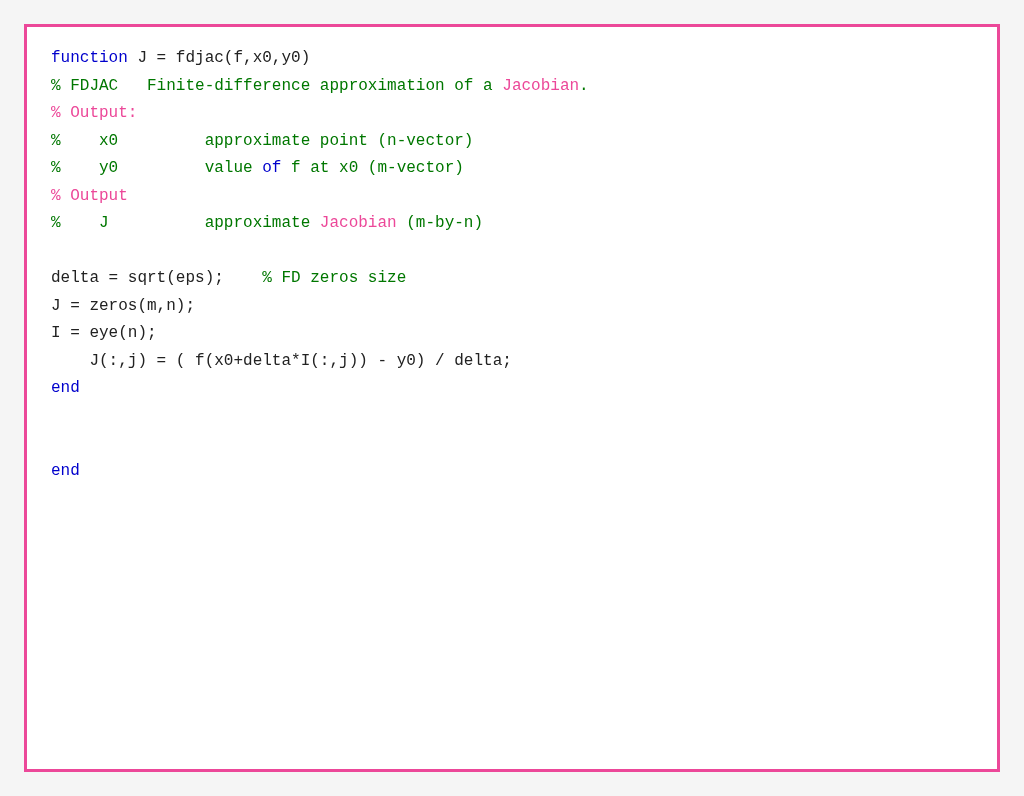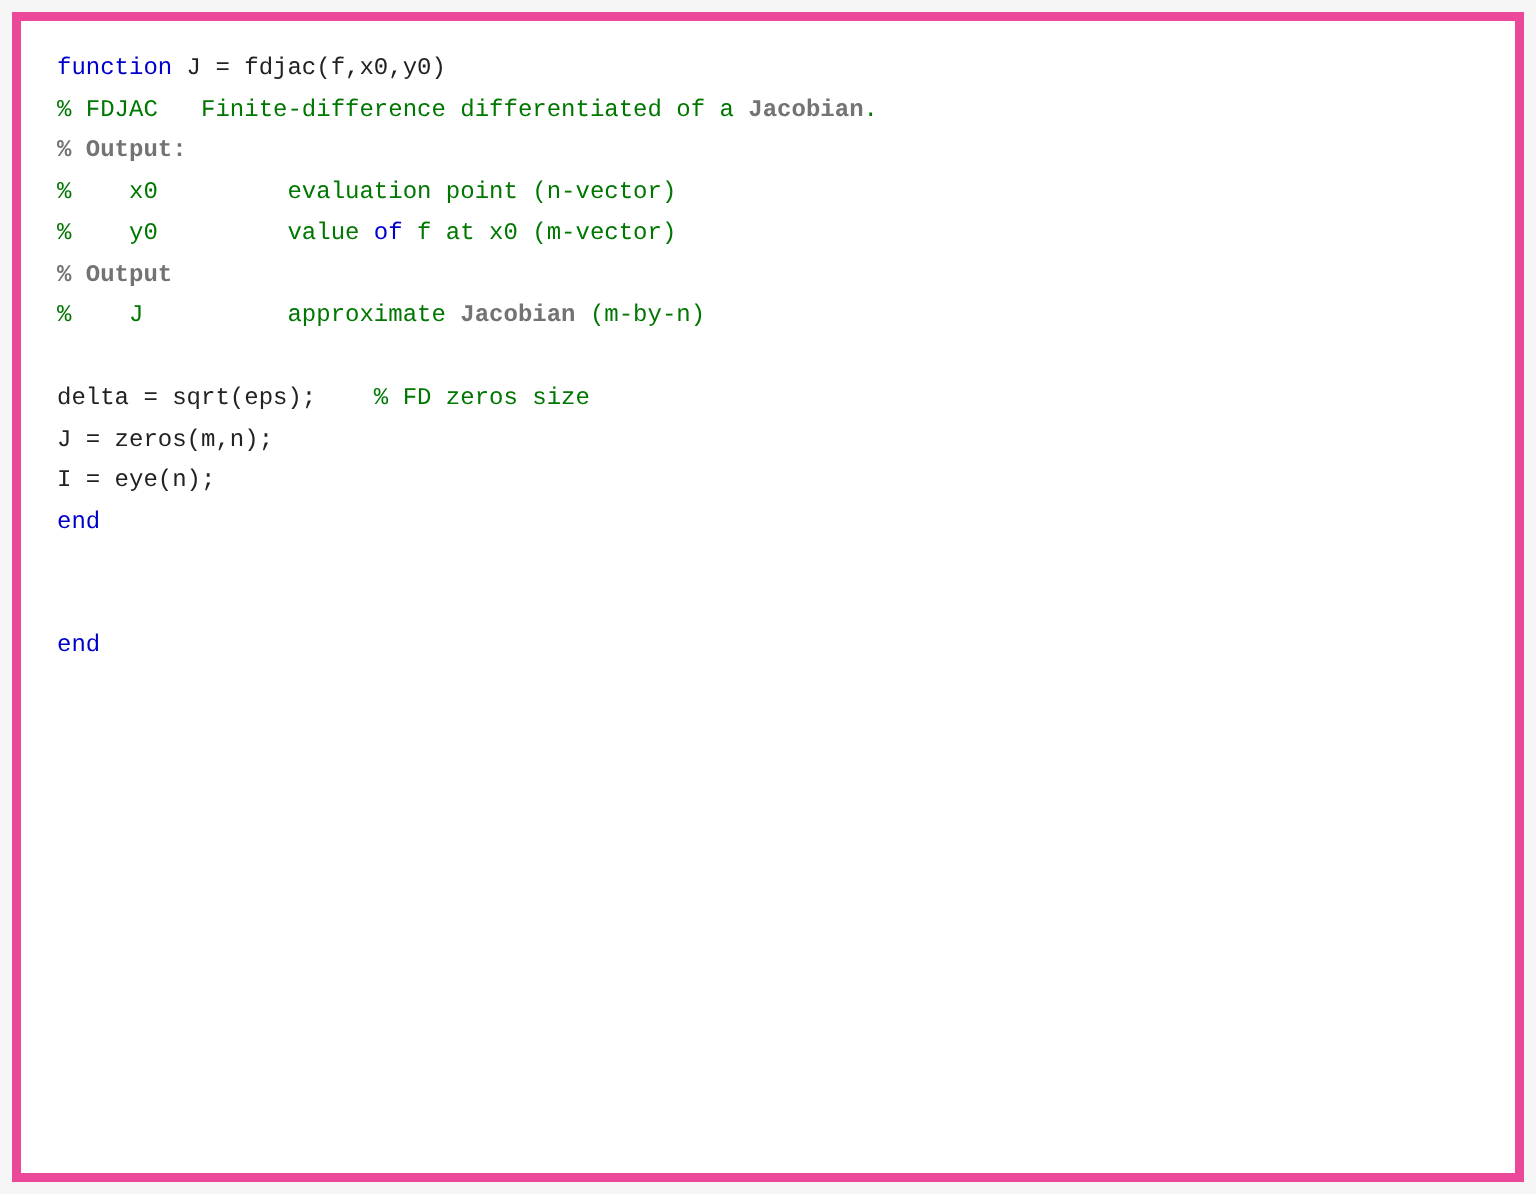--- a/index.html
+++ b/index.html
@@ -13,22 +13,22 @@
       height: 796px;
       background: #f5f5f5;
       font-family: 'Courier New', Courier, monospace;
       font-size: 16px;
       display: flex;
       flex-direction: column;
     }
 
     .code-container {
       background: #ffffff;
-      border: 6px solid #ec4899;
-      margin: 8px;
+      border: 3px solid #ec4899;
+      margin: 24px;
       padding: 18px 24px;
       flex: 1;
       overflow: hidden;
     }
 
     .code-block {
       line-height: 1.65;
     }
 
     .line {
@@ -41,64 +41,65 @@
     .keyword {
       color: #0000cc;
       font-weight: normal;
     }
 
     .comment {
       color: #007700;
     }
 
     .comment-bold {
-      color: #737373;
-      font-weight: bold;
+      color: #ec4899;
+      font-weight: normal;
     }
 
     .code-normal {
       color: #222222;
     }
 
     .blank {
       display: block;
       height: 1.72em;
     }
   </style>
 </head>
 <body>
 
 <div class="code-container">
   <div class="code-block">
 
     <span class="line"><span class="keyword">function</span><span class="code-normal"> J = fdjac(f,x0,y0)</span></span>
 
-    <span class="line"><span class="comment">% FDJAC   Finite-difference differentiated of a </span><span class="comment-bold">Jacobian</span><span class="comment">.</span></span>
+    <span class="line"><span class="comment">% FDJAC   Finite-difference approximation of a </span><span class="comment-bold">Jacobian</span><span class="comment">.</span></span>
 
     <span class="line"><span class="comment-bold">% Output:</span></span>
 
 
-    <span class="line"><span class="comment">%    x0         evaluation point (n-vector)</span></span>
+    <span class="line"><span class="comment">%    x0         approximate point (n-vector)</span></span>
 
     <span class="line"><span class="comment">%    y0         value </span><span class="keyword">of</span><span class="comment"> f at x0 (m-vector)</span></span>
 
     <span class="line"><span class="comment-bold">% Output</span></span>
 
     <span class="line"><span class="comment">%    J          approximate </span><span class="comment-bold">Jacobian</span><span class="comment"> (m-by-n)</span></span>
 
     <span class="blank"></span>
 
     <span class="line"><span class="code-normal">delta = sqrt(eps);    </span><span class="comment">% FD zeros size</span></span>
 
 
     <span class="line"><span class="code-normal">J = zeros(m,n);</span></span>
 
     <span class="line"><span class="code-normal">I = eye(n);</span></span>
 
 
+    <span class="line"><span class="code-normal">    J(:,j) = ( f(x0+delta*I(:,j)) - y0) / delta;</span></span>
 
     <span class="line"><span class="keyword">end</span></span>
 
     <span class="blank"></span>
     <span class="blank"></span>
 
     <span class="line"><span class="keyword">end</span></span>
 
   </div>
 </div>

